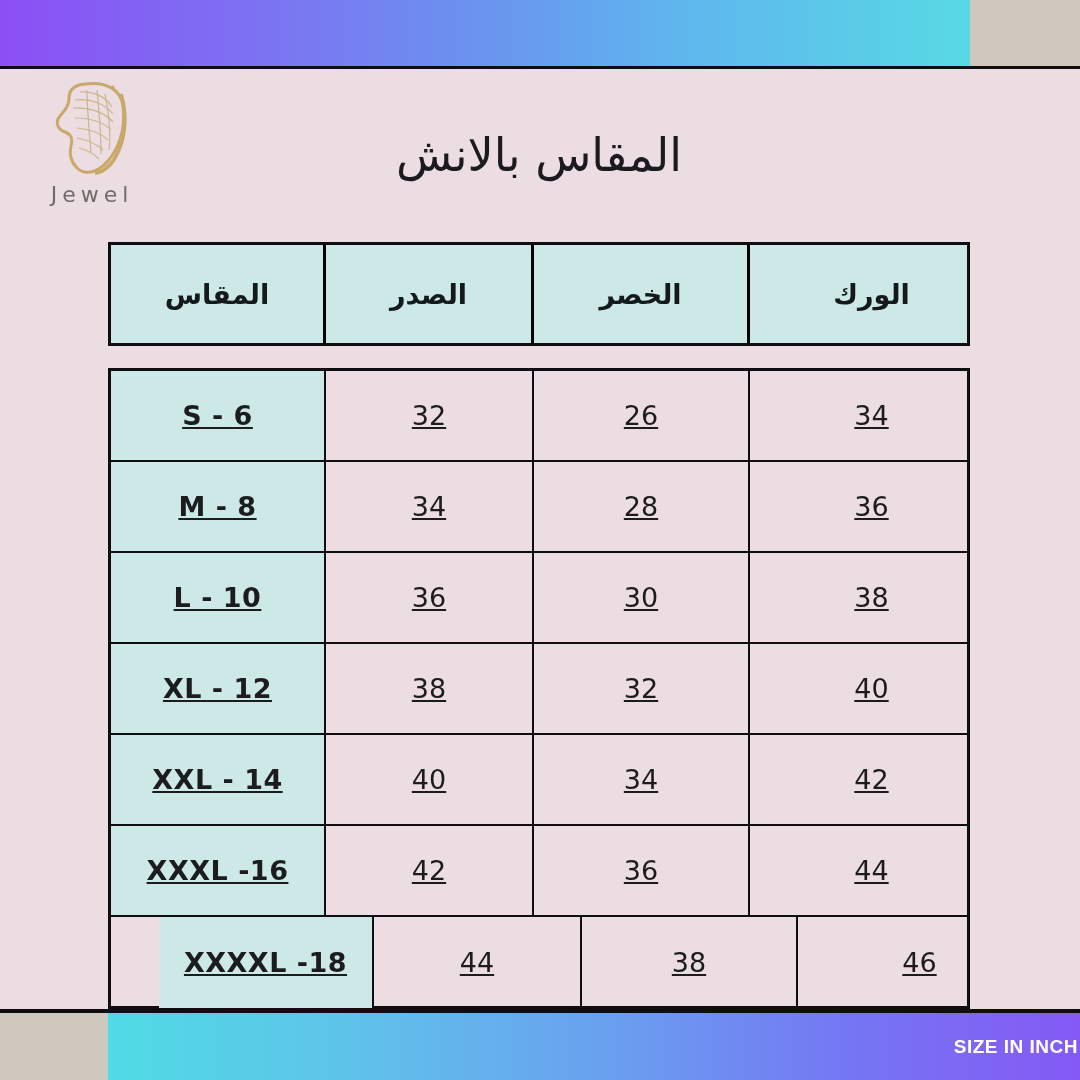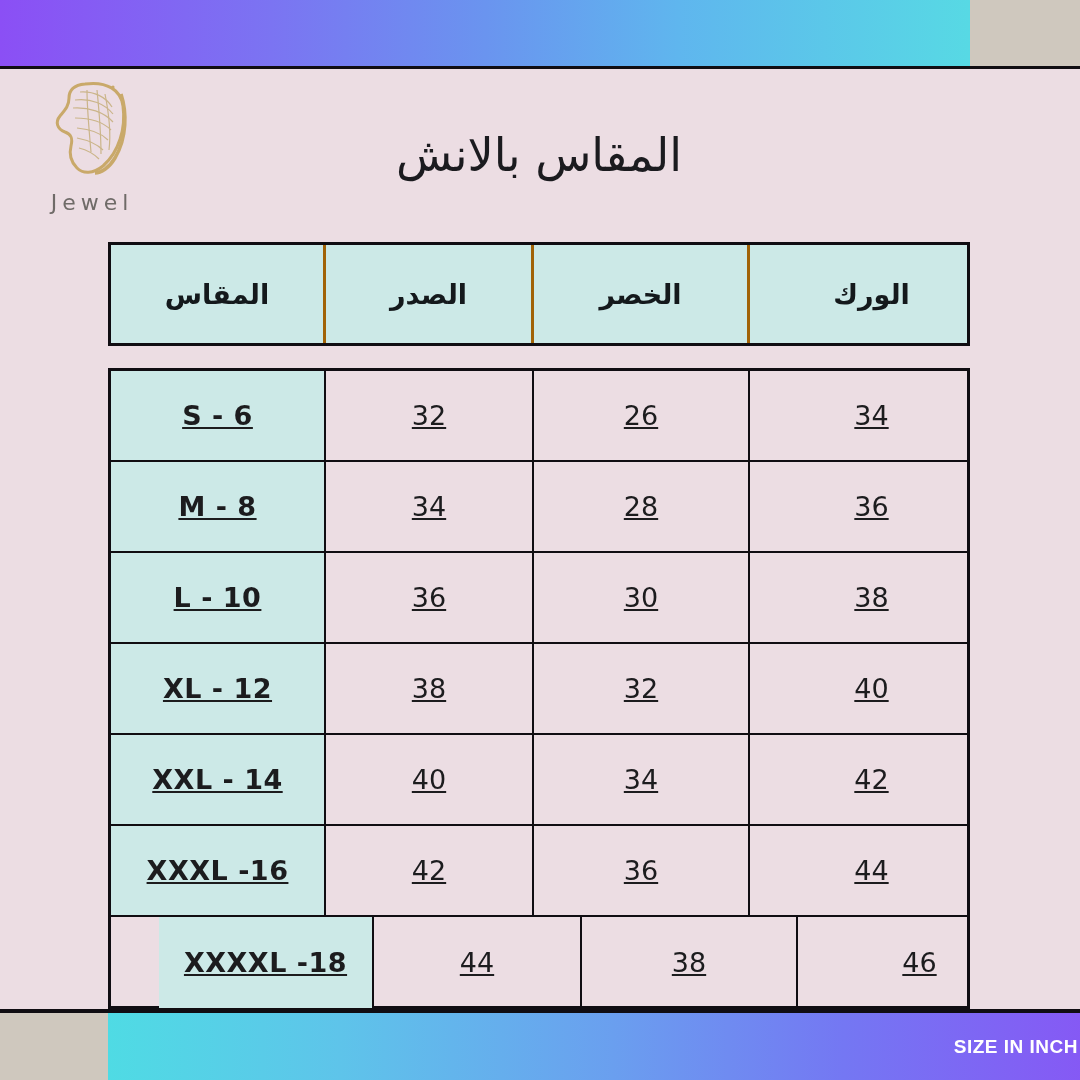--- a/index.html
+++ b/index.html
@@ -89,21 +89,21 @@
   .logo-mark {
     width: 90px;
     height: 100px;
     margin: 0 auto;
     display: block;
   }
   .logo-word {
     font-size: 22px;
     color: #6f6b68;
     letter-spacing: 5px;
-    margin-top: 12px;
+    margin-top: 4px;
     font-family: "DejaVu Sans", sans-serif;
   }
 
   
   .title {
     position: absolute;
     left: 108px;
     top: 128px;
     width: 862px;
     text-align: center;
@@ -128,21 +128,21 @@
   .th {
     flex: 0 0 auto;
     height: 100%;
     display: flex;
     align-items: center;
     justify-content: center;
     font-size: 27px;
     font-weight: bold;
     color: #14191c;
     direction: rtl;
-    border-right: 3px solid #a16207;
+    border-right: 3px solid #000000;
     box-sizing: border-box;
     font-family: "DejaVu Sans", sans-serif;
   }
   .th:last-child { border-right: none; }
   .col-0 { width: 215px; }
   .col-1 { width: 208px; }
   .col-2 { width: 216px; }
   .col-3 { width: 243px; border-radius: 21px; }
 
   

